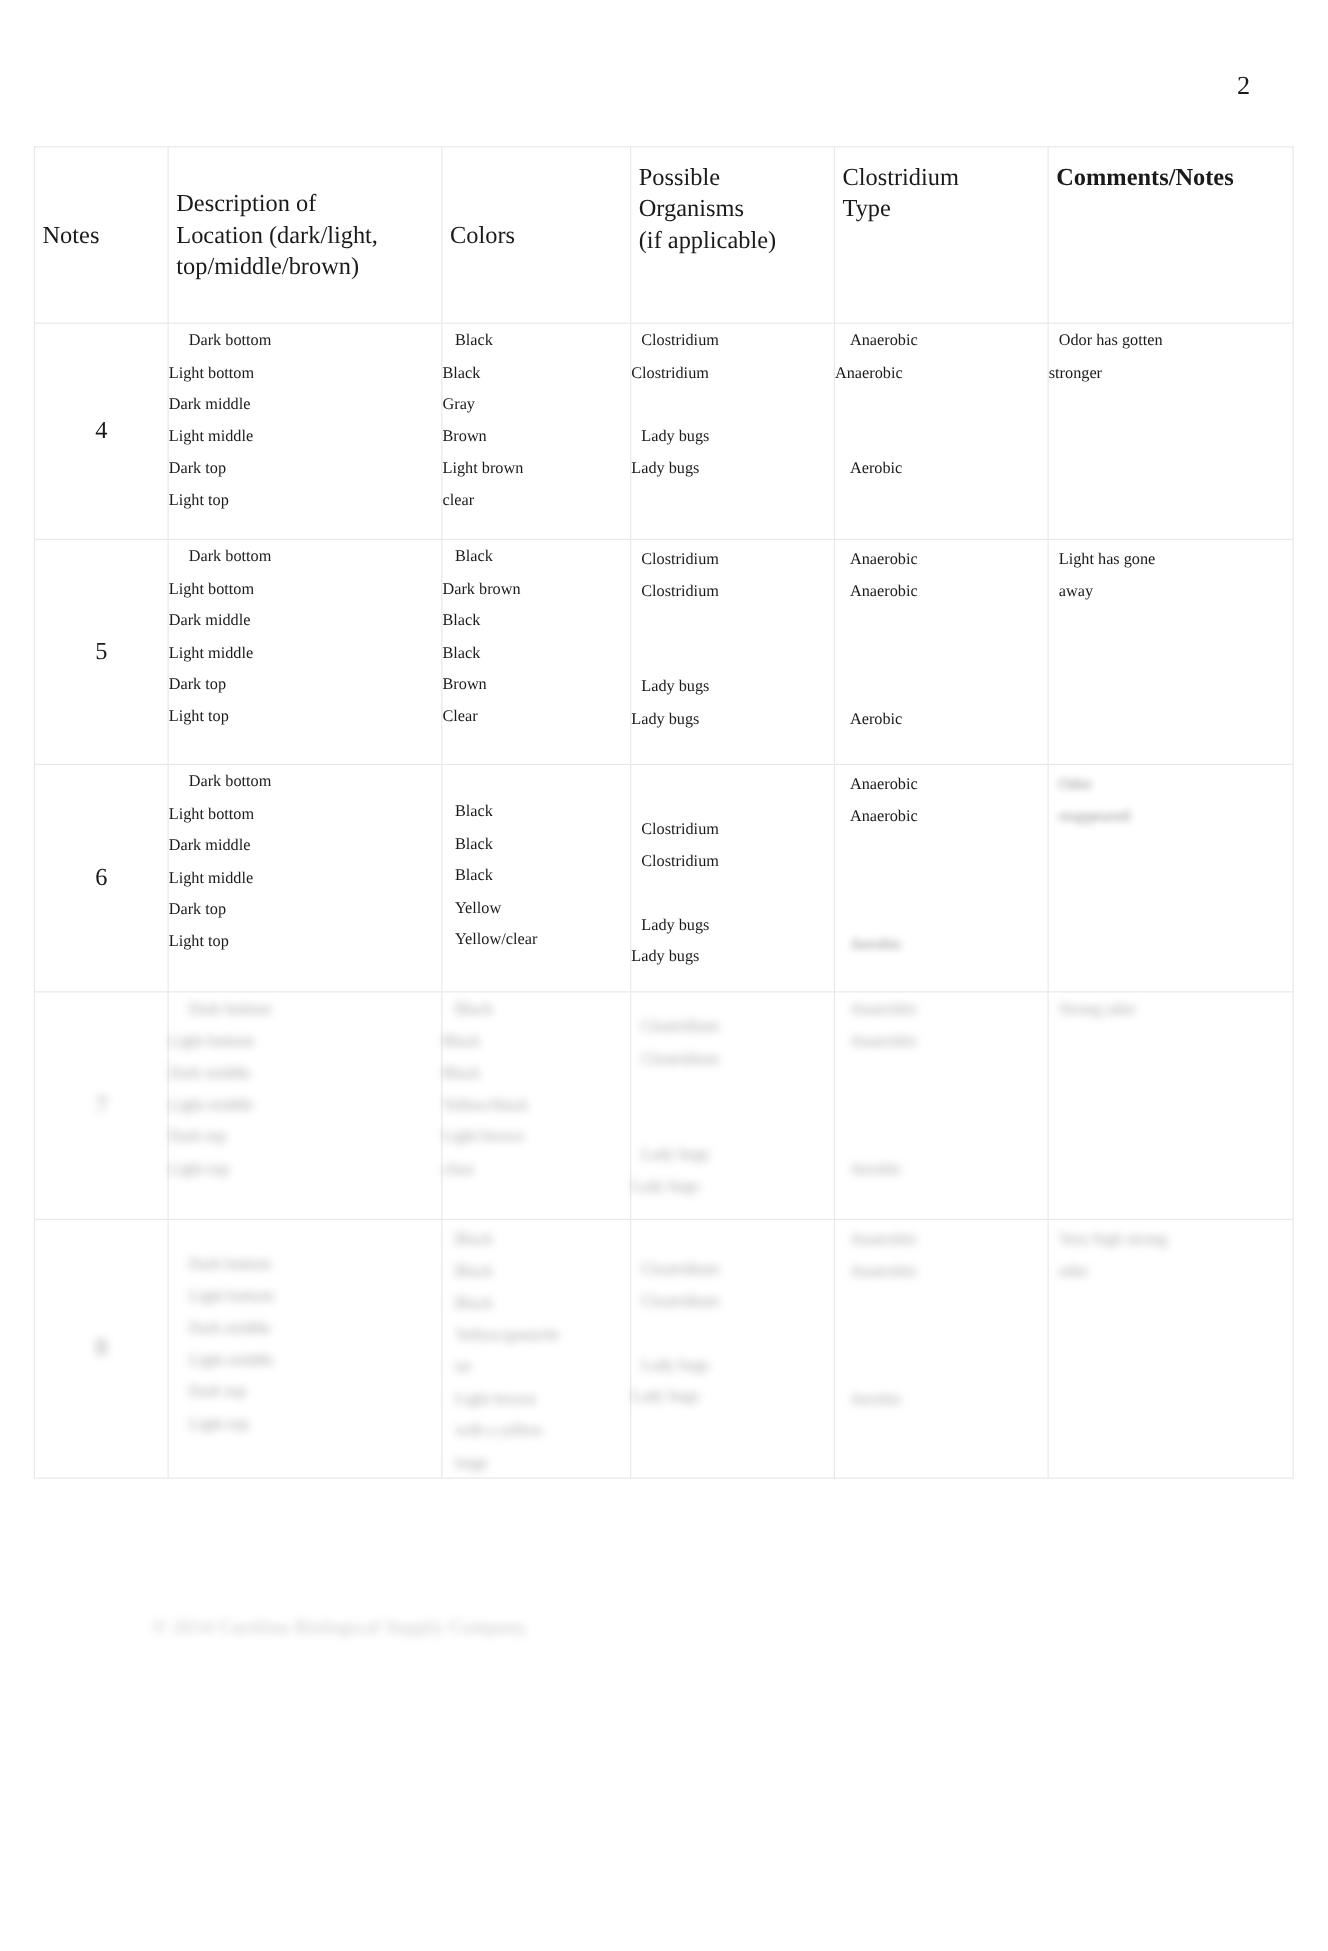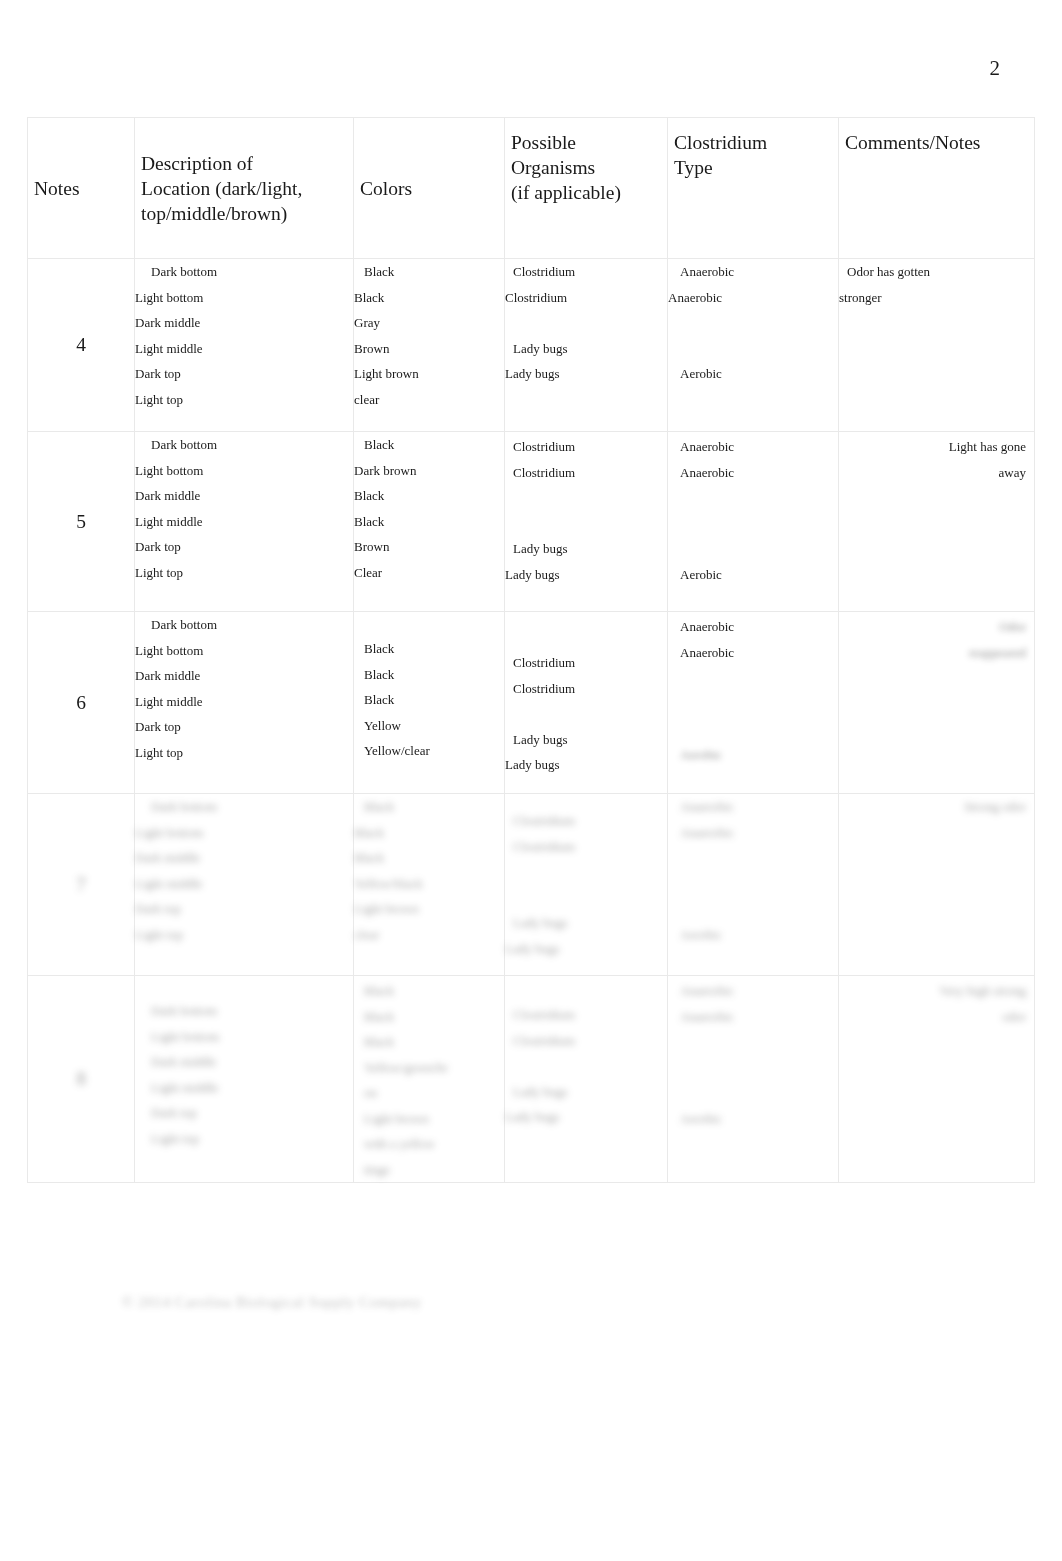--- a/index.html
+++ b/index.html
@@ -67,42 +67,42 @@
   }
   thead th .hdr {
     display: block;
     padding: 0 6px;
   }
   thead th.h-week    { vertical-align: middle; }
   thead th.h-desc    { vertical-align: middle; }
   thead th.h-colors  { vertical-align: middle; }
   thead th.h-org     { vertical-align: top; padding-top: 12px; }
   thead th.h-resp    { vertical-align: top; padding-top: 12px; }
-  thead th.h-com     { vertical-align: top; padding-top: 12px; }
+  thead th.h-com     { vertical-align: top; padding-top: 12px; font-weight: bold; }
 
   
   tbody td { font-size: 13px; line-height: 25.5px; }
 
   td.week-cell {
     text-align: center;
     vertical-align: middle;
     font-size: 19.5px;
   }
 
   .cell-lines {
     padding: 0 8px;
     white-space: pre-line;
   }
 
   
   .desc-cell   .cell-lines { padding-top: 12px; padding-left: 16px; }
   .colors-cell .cell-lines { padding-top: 12px; padding-left: 10px; }
   .org-cell    .cell-lines { padding-top: 23px; padding-left: 8px; }
   .resp-cell   .cell-lines { padding-top: 0px;  padding-left: 12px; }
-  .com-cell    .cell-lines { padding-top: 0px;  padding-left: 8px; text-align: right; }
+  .com-cell    .cell-lines { padding-top: 0px;  padding-left: 8px; }
 
   .gap { display:block; height: 25.5px; }
 
   
   .blurred {
     filter: blur(3.1px);
     opacity: 0.58;
     color: #3a3a3a;
   }
   .blurred-heavy {

